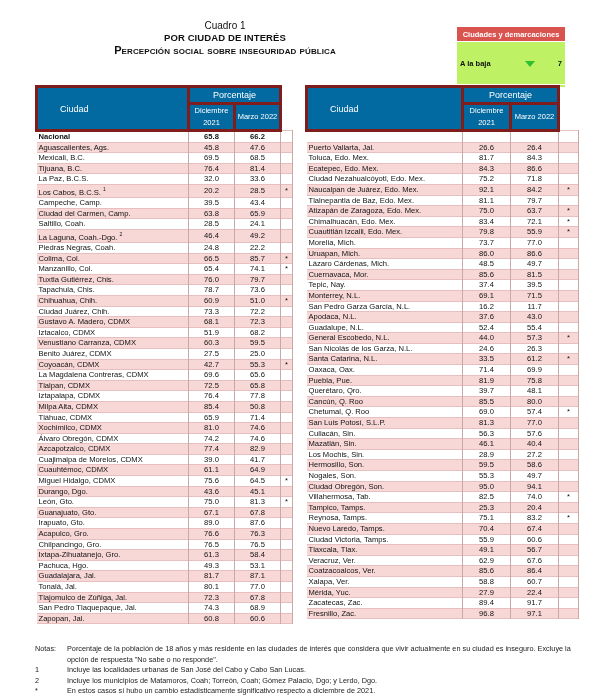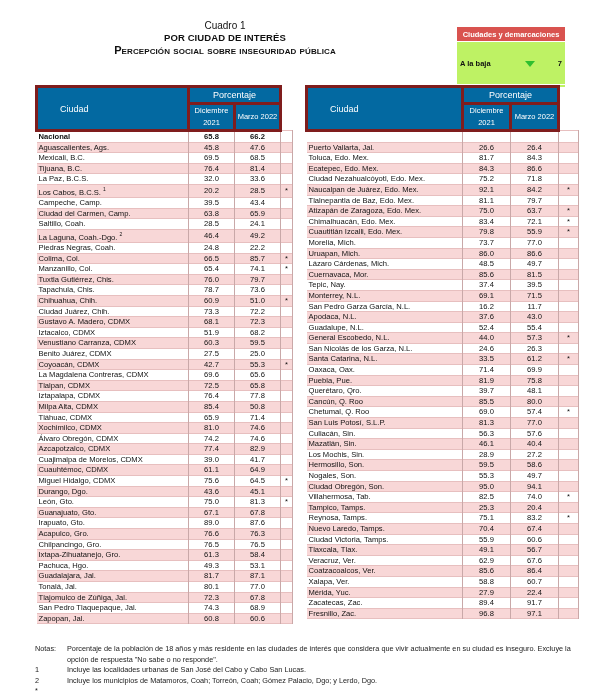--- a/index.html
+++ b/index.html
@@ -668,18 +668,19 @@
   <div class="row">
       <span class="k">1</span>
       <span>Incluye las localidades urbanas de San José del Cabo y Cabo San Lucas.</span>
     </div>
   <div class="row">
       <span class="k">2</span>
       <span>Incluye los municipios de Matamoros, Coah; Torreón, Coah; Gómez Palacio, Dgo; y Lerdo, Dgo.</span>
     </div>
   <div class="row">
       <span class="k">*</span>
+      <span>En estos casos sí hubo un cambio estadísticamente significativo respecto a diciembre de 2021.</span>
     </div>
   <div class="row">
       <span style="margin-right:5px;">Fuente:</span>
       <span>INEGI. Encuesta Nacional de Seguridad Pública Urbana (ENSU).</span>
     </div>
 </div>
 
 </body></html>

